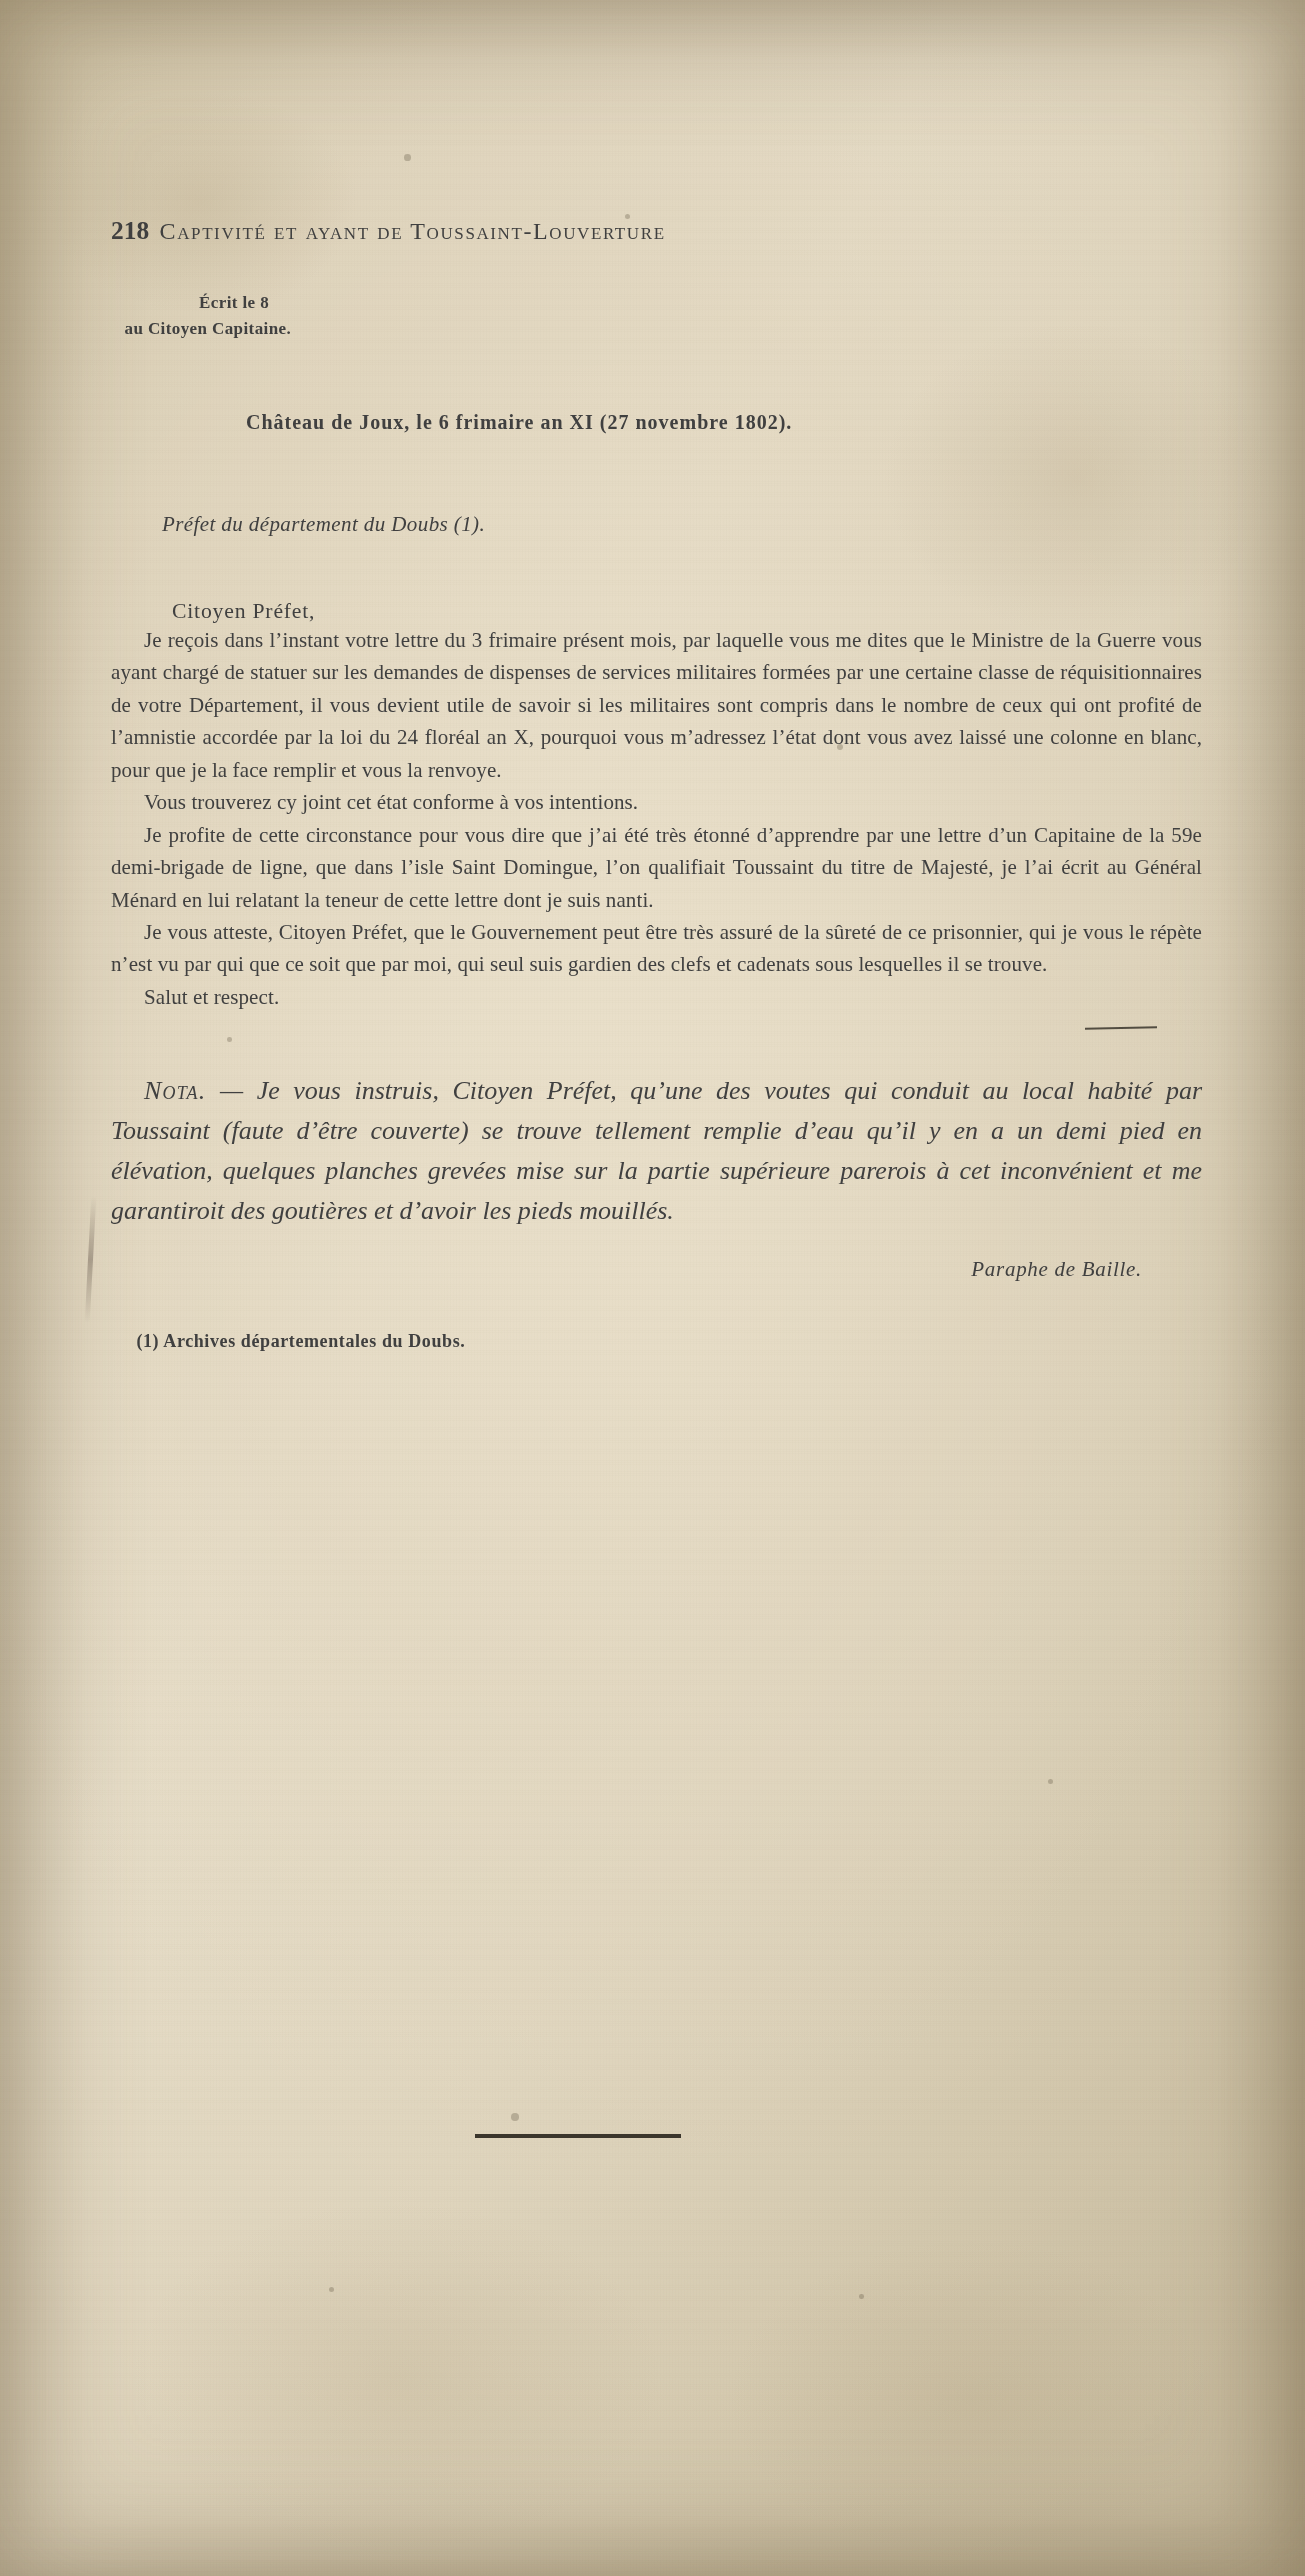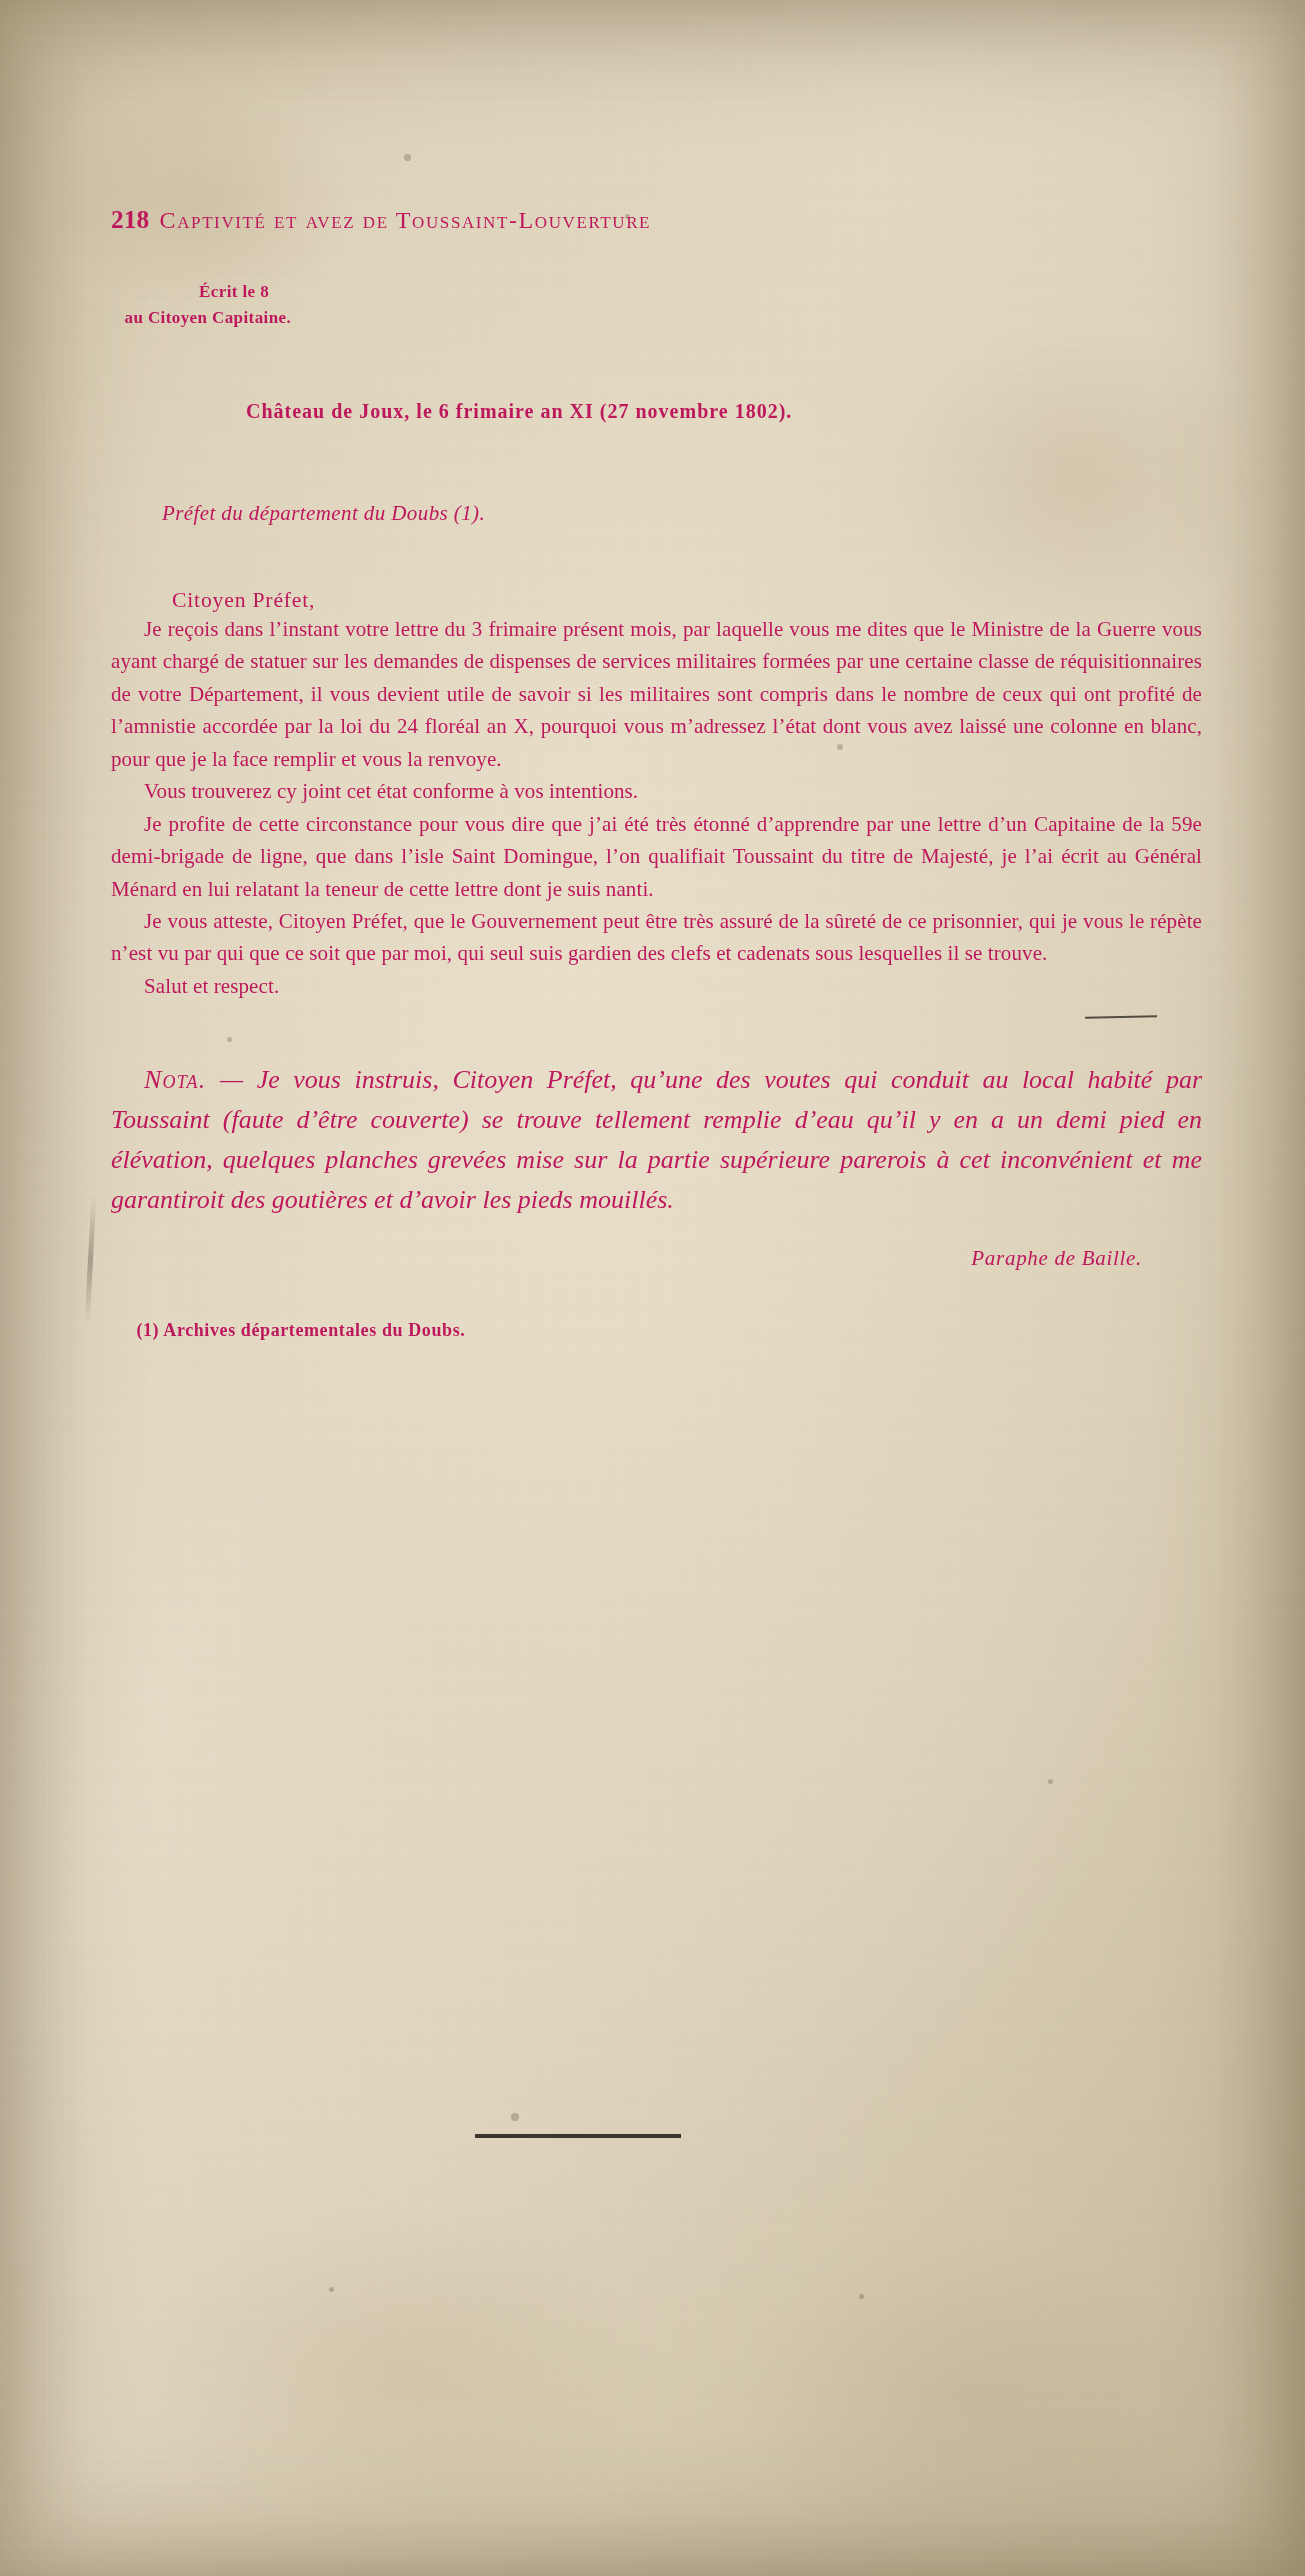--- a/index.html
+++ b/index.html
@@ -41,23 +41,23 @@
   .page {
     position: absolute;
     left: 0; top: 0;
     width: 1306px;
     height: 2576px;
   }
 
   .content {
     position: absolute;
     left: 111px;
-    top: 205px;
+    top: 216px;
     width: 1091px;
-    color: #be185d;
+    color: #404040;
   }
 
   
   .running-head {
     display: flex;
     align-items: baseline;
     gap: 10.5px;
     font-size: 21.7px;
     letter-spacing: 1.2px;
     white-space: nowrap;
@@ -225,21 +225,21 @@
 <div class="speck" style="left:859px;top:2294px;width:4.5px;height:4.5px;"></div>
 
 <div class="pencil-mark"></div>
 
 <div class="page">
 
   <div class="content">
 
     <div class="running-head">
       <span class="folio">218</span>
-      <span class="head-title">Captivité et avez de Toussaint-Louverture</span>
+      <span class="head-title">Captivité et ayant de Toussaint-Louverture</span>
     </div>
 
     <div class="archival-note">
       <div class="line1">Écrit le 8</div>
       <div class="line2">au  Citoyen  Capitaine.</div>
     </div>
 
     <div class="dateline">Château de Joux, le 6 frimaire an XI (27 novembre 1802).</div>
 
     <div class="letter-heading">

